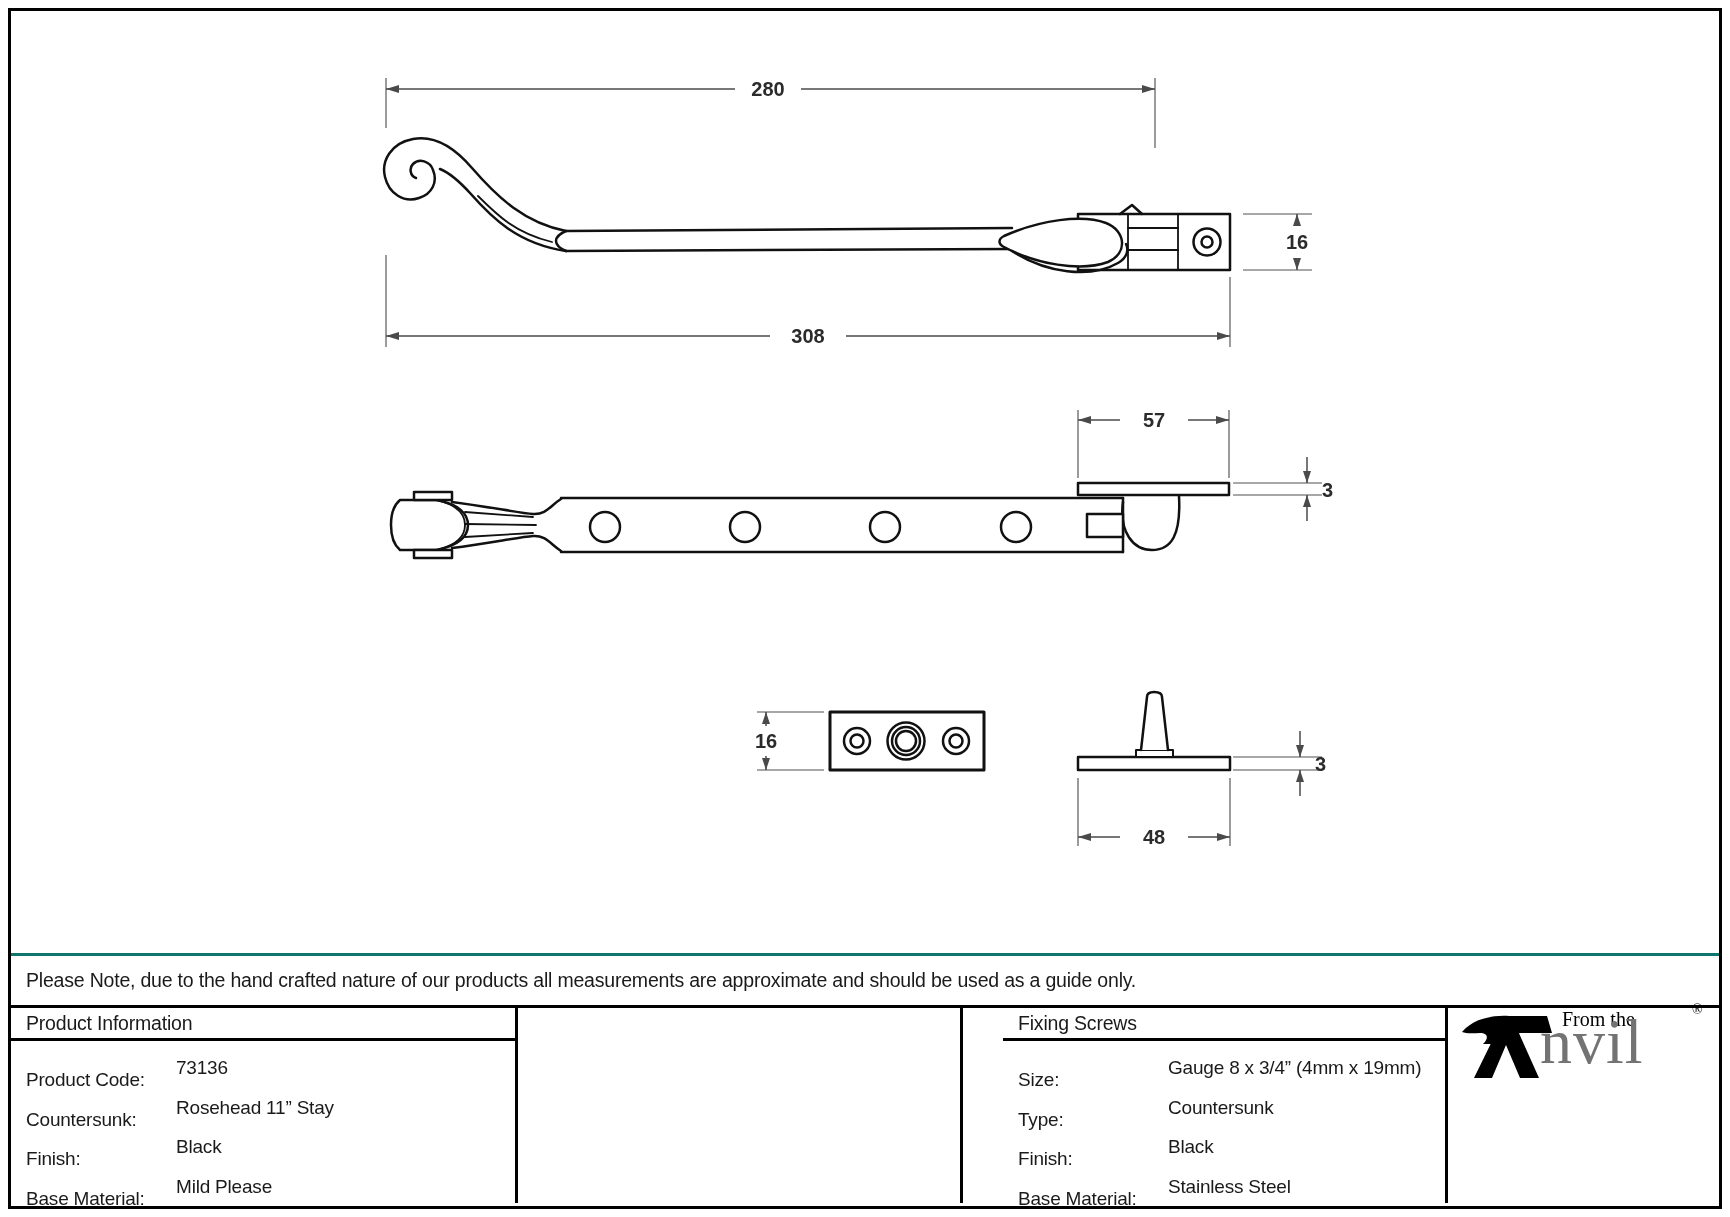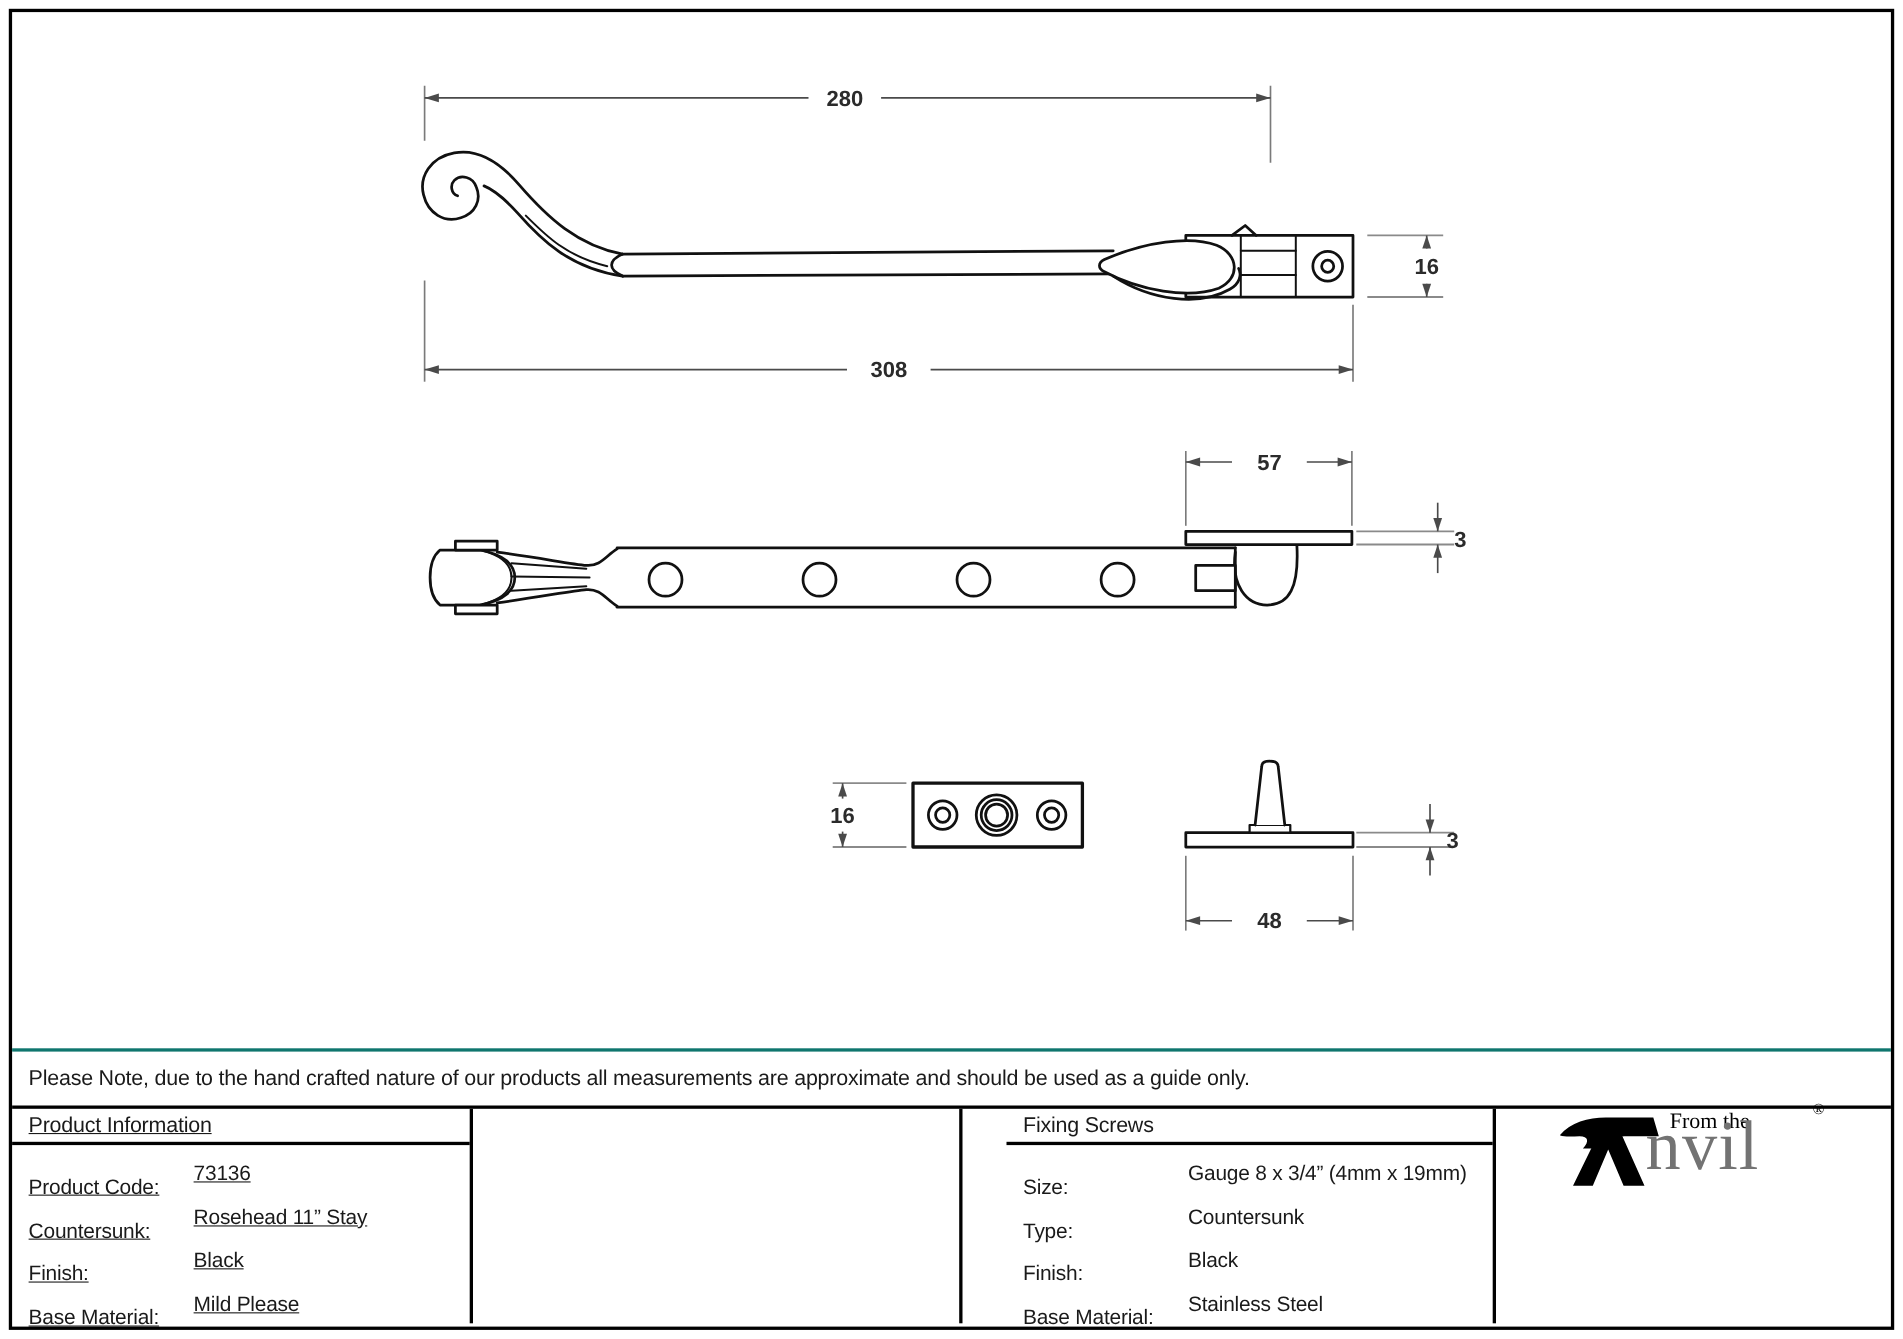--- a/index.html
+++ b/index.html
@@ -3,21 +3,21 @@
 <meta charset="utf-8">
 <style>
   html,body{margin:0;padding:0;background:#fff;}
   body{width:1730px;height:1217px;position:relative;font-family:"Liberation Sans",sans-serif;color:#1a1a1a;}
   .sheet{position:absolute;left:8px;top:8px;width:1714px;height:1201px;border:3px solid #000;box-sizing:border-box;background:#fff;}
   .drawing-area{height:942px;border-bottom:3px solid #0f766e;position:relative;font-weight:bold;}
   .note-row{height:49px;border-bottom:3px solid #000;display:flex;align-items:center;padding-left:15px;font-size:19.5px;letter-spacing:-0.2px;}
   .spec-table{display:flex;height:195px;}
   .col{box-sizing:border-box;}
   .col + .col{border-left:3px solid #000;}
-  .col-product{width:416px;text-decoration:underline;}
+  .col-product{width:504px;}
   .col-pack{width:445px;}
   .col-screws{width:485px;padding-left:40px;}
   .col-logo{flex:1;display:flex;justify-content:center;}
   .col-header{height:30px;border-bottom:3px solid #000;display:flex;align-items:center;padding-left:15px;font-size:19.5px;letter-spacing:-0.2px;}
   .col-body{padding:13px 0 0 15px;font-size:19px;letter-spacing:-0.2px;}
   .kv{display:flex;line-height:27.5px;}
   .kv .k{width:150px;flex:none;margin-top:12px;}
   .li{line-height:27.5px;}
   svg.draw{position:absolute;left:0;top:0;pointer-events:none;}
   .outline{stroke:#111;stroke-width:2.5;fill:none;stroke-linecap:round;stroke-linejoin:round;}

